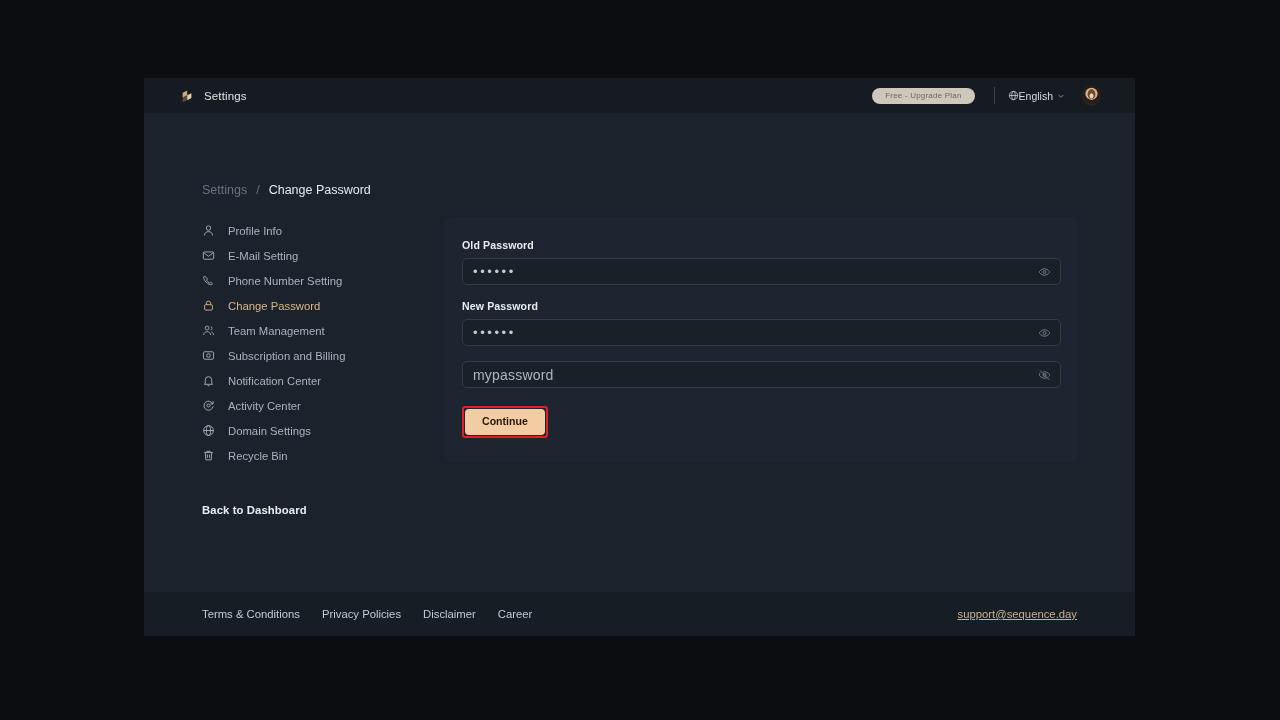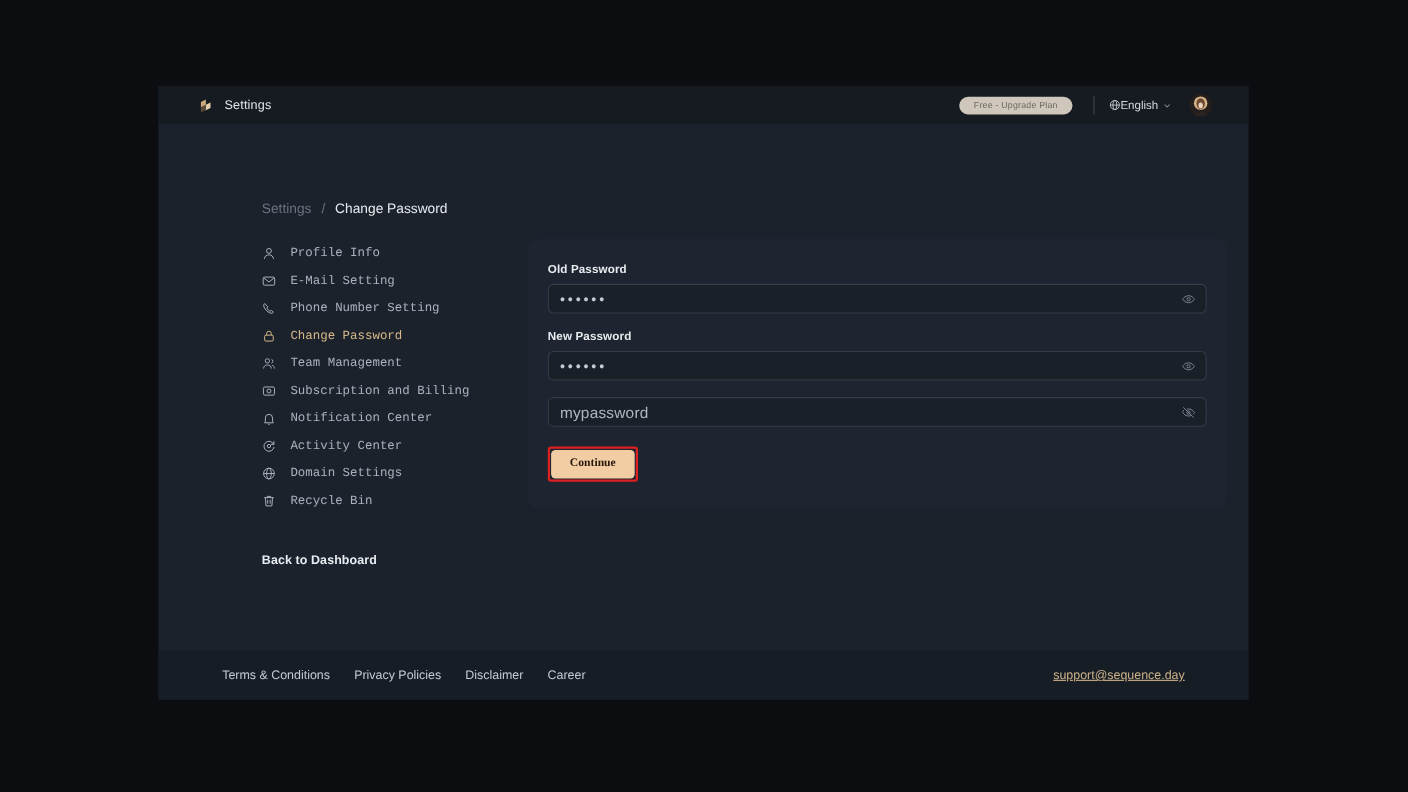--- a/index.html
+++ b/index.html
@@ -97,21 +97,20 @@
     position: relative;
   }
 
   
   .body {
     flex: 1 1 auto;
     display: flex;
     background: #1b222c;
     position: relative;
     min-height: 0;
-    margin-left: 36px;
   }
 
   
   .leftcol {
     width: 300px;
     flex: 0 0 300px;
     padding: 70px 0 0 58px;
     box-sizing: border-box;
   }
   .breadcrumb {
@@ -125,21 +124,20 @@
 
   .navlist { display: flex; flex-direction: column; }
   .navitem {
     display: flex;
     align-items: center;
     gap: 13px;
     height: 25px;
     color: #aab2bd;
     font-size: 11.3px;
     white-space: nowrap;
-    font-family: Liberation Mono, monospace;
   }
   .navitem.active { color: #d8b98a; }
   .navicon { width: 13px; height: 13px; flex: 0 0 13px; display: block; }
 
   .back-link {
     margin-top: 36px;
     color: #e9ecf0;
     font-size: 11.3px;
     font-weight: bold;
     letter-spacing: .1px;
@@ -218,21 +216,21 @@
     padding: 1px;
     line-height: 0;
   }
   .continue-btn {
     background: #f2cda4;
     color: #27160a;
     border: none;
     border-radius: 4px;
     font-size: 10.6px;
     font-weight: bold;
-    font-family: Liberation Serif, serif;
+    font-family: Liberation Sans, sans-serif;
     padding: 7px 17px;
     cursor: pointer;
     line-height: 1.1;
   }
 
   
   .footer {
     flex: 0 0 auto;
     height: 44px;
     background: #171d25;

